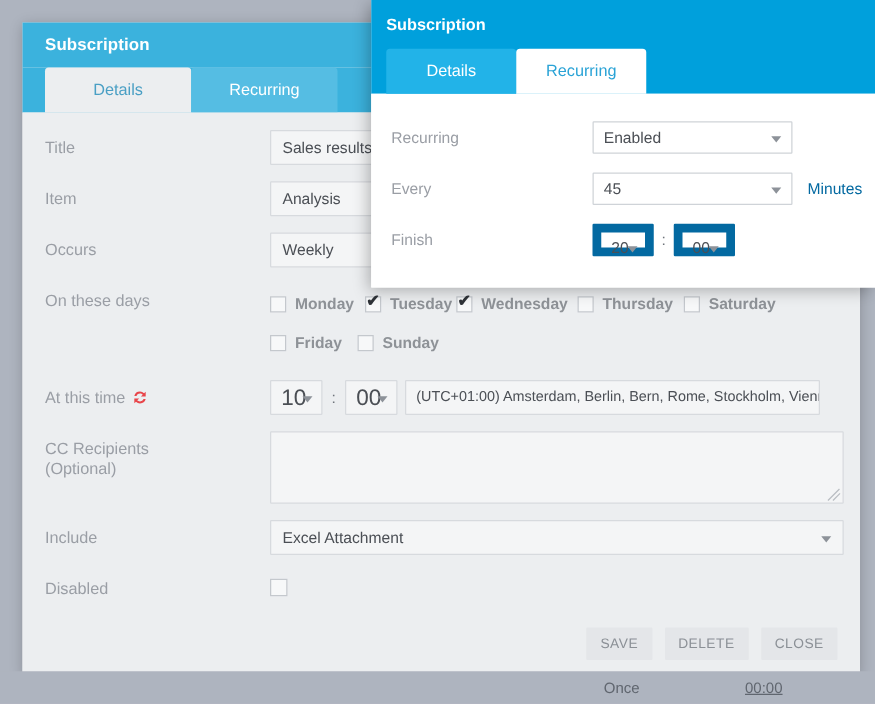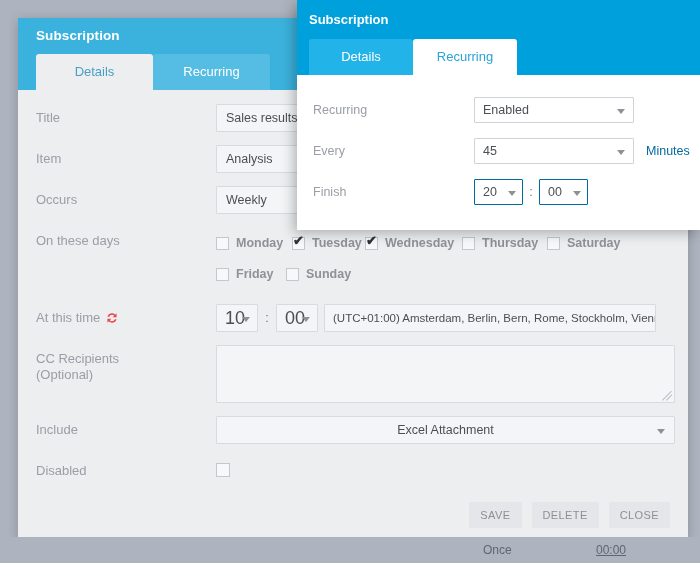--- a/index.html
+++ b/index.html
@@ -125,21 +125,20 @@
     width: 459px;
     height: 28px;
     border: 1px solid #d7dade;
     background: #f4f5f6;
     font-size: 12.5px;
     color: #4b4f55;
     padding: 0 9px;
     line-height: 26px;
     border-radius: 1px;
     cursor: pointer;
-    text-align: center;
   }
   .sel .caret {
     position: absolute;
     right: 9px; top: 12px;
     width: 0; height: 0;
     border-left: 4px solid transparent;
     border-right: 4px solid transparent;
     border-top: 5px solid #8d9299;
   }
 
@@ -371,21 +370,21 @@
     right: 8px; top: 11px;
     width: 0; height: 0;
     border-left: 4px solid transparent;
     border-right: 4px solid transparent;
     border-top: 5px solid #8d9299;
   }
   .fsel-sm {
     position: relative;
     width: 49px;
     height: 26px;
-    border: 1px solid #0369a1;
+    border: 7px solid #0369a1;
     background: #ffffff;
     font-size: 12.5px;
     color: #4b4f55;
     padding: 0 8px;
     line-height: 24px;
     cursor: pointer;
     border-radius: 1px;
   }
   .fsel-sm .caret {
     position: absolute;

